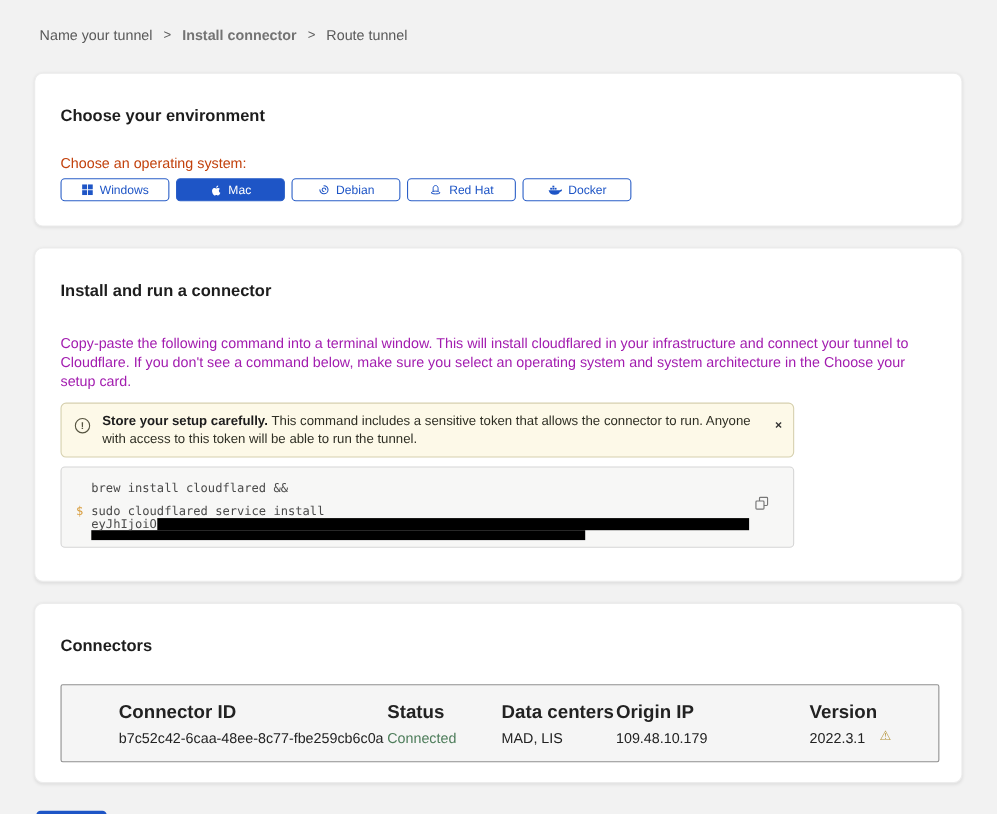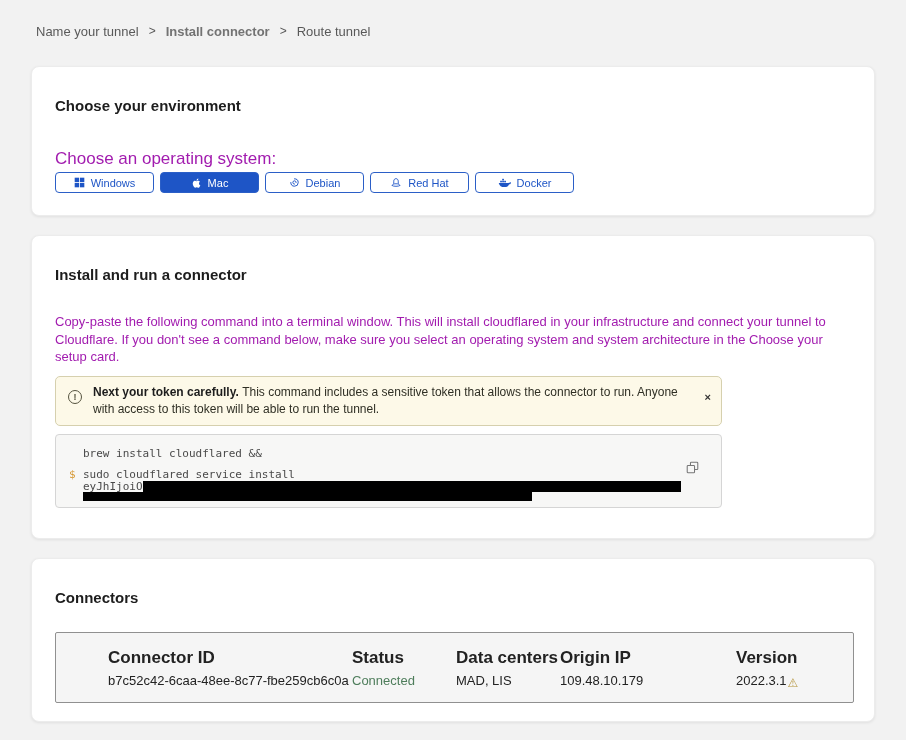--- a/index.html
+++ b/index.html
@@ -31,21 +31,21 @@
     border-radius:8px;
     box-shadow:0 1px 3px rgba(0,0,0,0.08);
     border:1px solid #ececec;
     padding:30px 23px 22px 23px;
   }
   .card + .card { margin-top:19px; }
   .card-title { font-size:15px; font-weight:bold; color:#1d1d1d; line-height:18px; }
 
   
   .card-env { margin-top:27px; }
-  .os-label { margin-top:36px; font-size:17px; color:#a21caf; line-height:15px; }
+  .os-label { margin-top:26px; font-size:13px; color:#c2410c; line-height:15px; }
   .os-row { margin-top:6px; display:flex; gap:6px; }
   .os-btn {
     width:99px; height:21px;
     border:1px solid #2b5fc7;
     border-radius:4px;
     background:#ffffff;
     color:#1e55c6;
     font-size:11px;
     display:flex; align-items:center; justify-content:center; gap:6px;
     cursor:pointer;
@@ -118,21 +118,21 @@
     border-radius:2px;
     padding:18px 0 0 52px;
   }
   .t-head, .t-row {
     display:grid;
     grid-template-columns:244px 104px 104px 176px 1fr;
   }
   .t-head { font-size:17px; font-weight:bold; color:#222; line-height:14px; }
   .t-row { margin-top:8px; font-size:13px; color:#222; line-height:16px; }
   .status-connected { color:#4e7d5b; }
-  .version-cell { display:flex; align-items:flex-end; gap:1px; }
+  .version-cell { display:flex; align-items:flex-start; gap:13px; }
   .warn-tri { color:#b49339; font-size:12px; line-height:12px; }
 
   
   .footer { padding:25px 0 0 33px; }
   .next-btn {
     width:64px; height:28px;
     background:#1e55c6;
     color:#ffffff;
     border:none; border-radius:4px;
     font-size:13px;
@@ -217,21 +217,21 @@
     </div>
   </div>
 
   <div class="card card-install">
     <div class="card-title">Install and run a connector</div>
     <div class="desc">Copy-paste the following command into a terminal window. This will install cloudflared in your infrastructure and connect your tunnel to Cloudflare. If you don't see a command below, make sure you select an operating system and system architecture in the Choose your setup card.</div>
 
     <div class="warning-banner">
       <span class="warn-circle">!</span>
       <span class="warn-text">
-        <b>Next your token carefully. </b>
+        <b>Store your setup carefully. </b>
         <span>This command includes a sensitive token that allows the connector to run. Anyone with access to this token will be able to run the tunnel.</span>
       </span>
       <span class="warn-close">×</span>
     </div>
 
     <div class="code-block">
       <div class="code-line">
         <span class="code-gutter"></span>
         <span>brew install cloudflared &amp;&amp;</span>
       </div>

